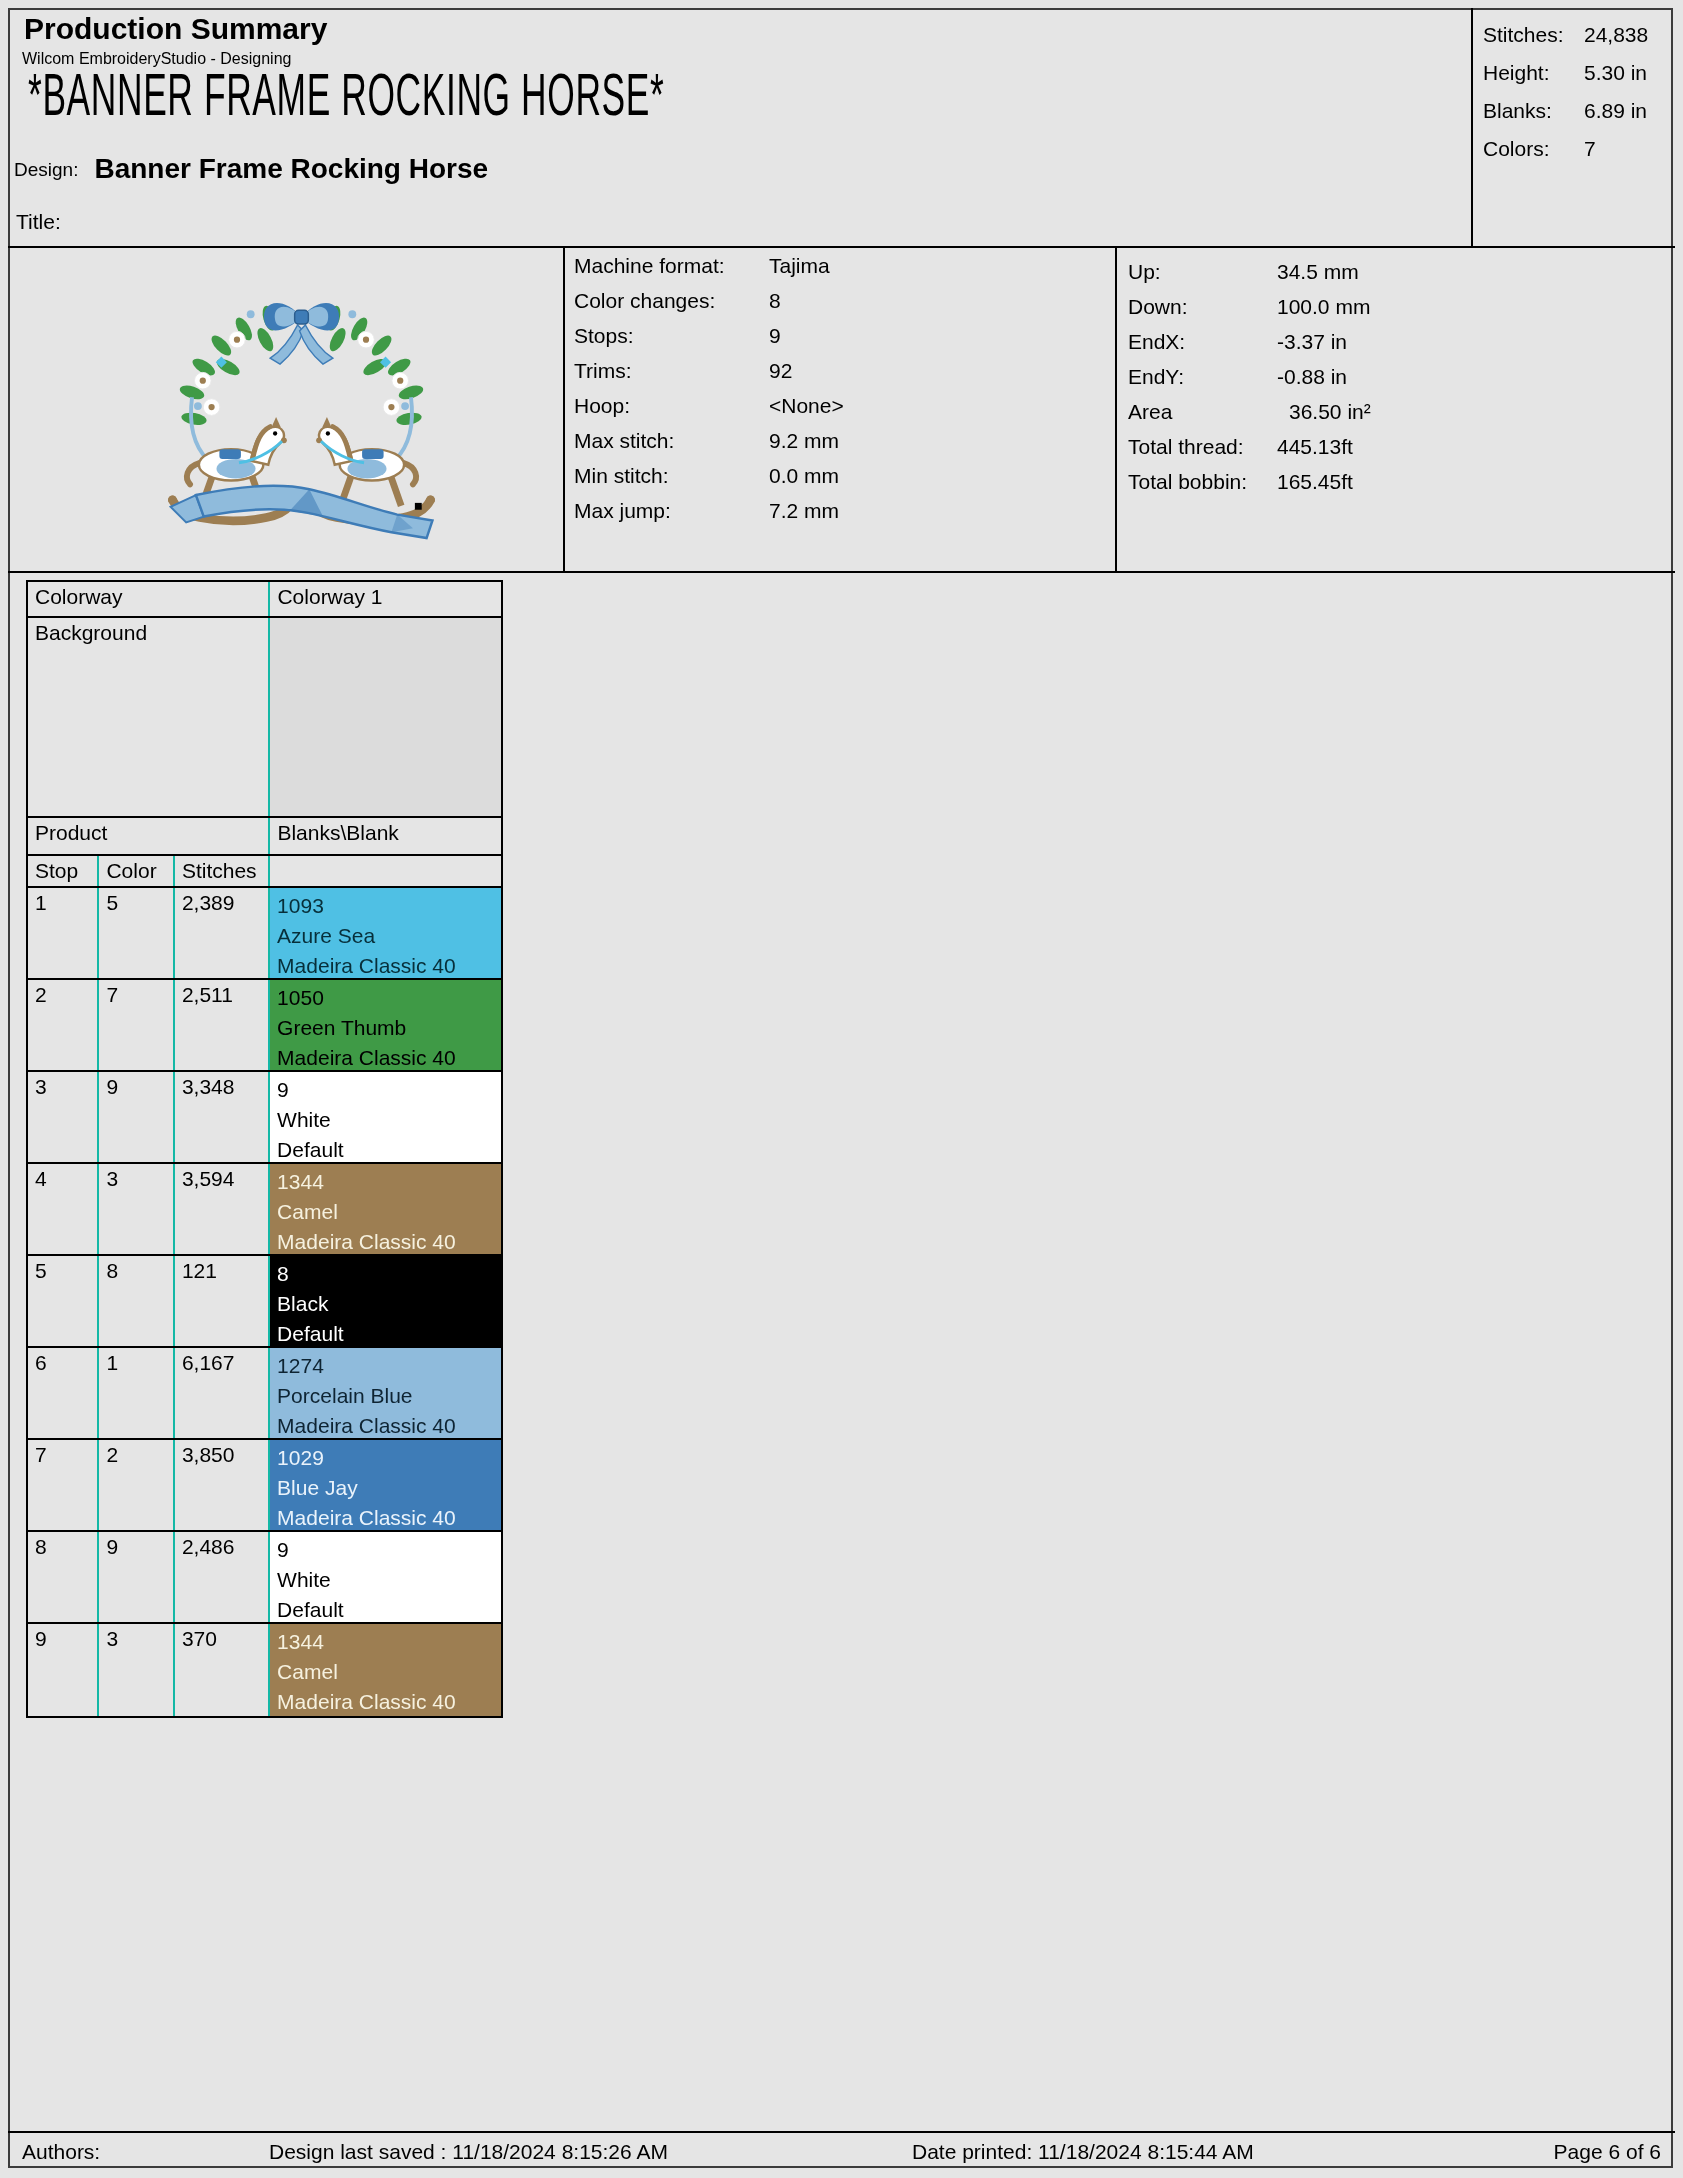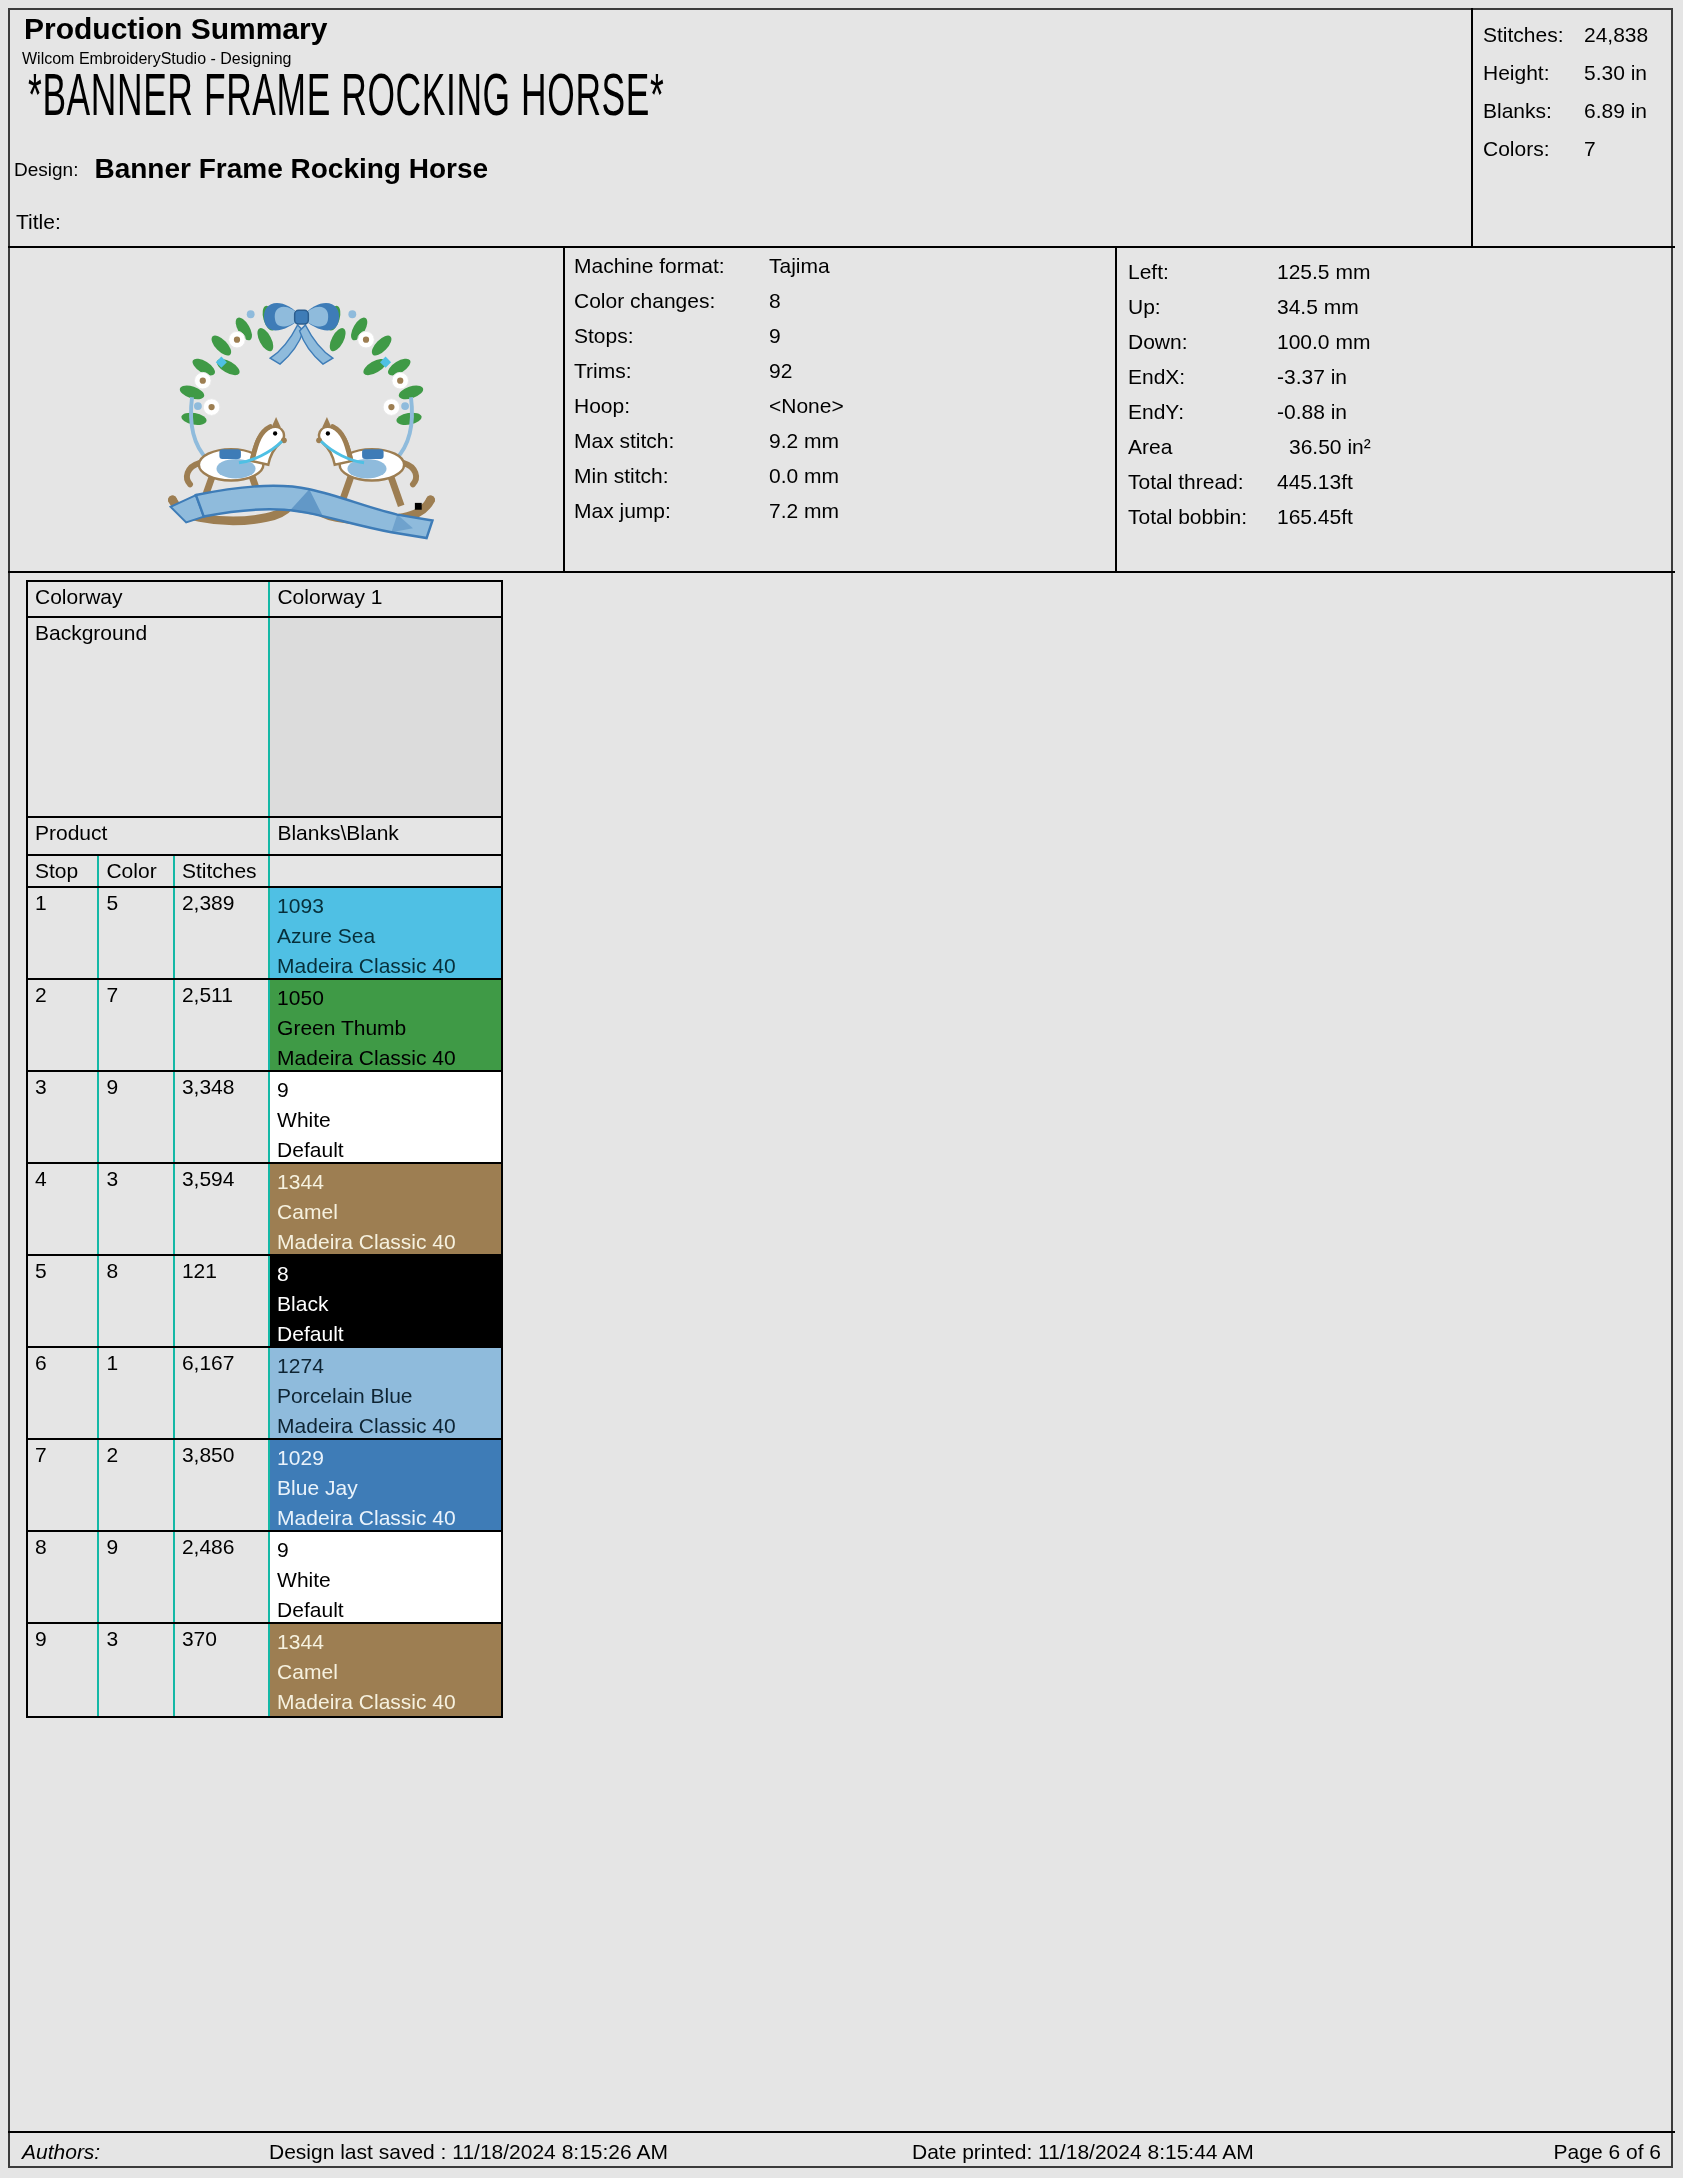--- a/index.html
+++ b/index.html
@@ -45,21 +45,21 @@
         font-size:21px;overflow:hidden;}
   .cw-cell:last-child{border-right:none;}
   .w247{width:245px;} .w235{width:233px;} .w73{width:72px;} .w77{width:76px;} .w97{width:96px;}
   .h36{height:36px;} .h202{height:200px;} .h38{height:38px;} .h32{height:32px;} .h93{height:92px;}
   .swatch-line{line-height:30px;white-space:nowrap;}
 
   
   .footer{position:absolute;left:8px;top:2131px;width:1667px;height:40px;
         border-top:2px solid #000;box-sizing:border-box;font-size:21px;}
   .footer span{position:absolute;top:7px;white-space:nowrap;}
-  .f-authors{left:14px;font-style:italic;} .f-saved{left:261px;} .f-printed{left:904px;} .f-page{right:14px;}
+  .f-authors{left:14px;} .f-saved{left:261px;} .f-printed{left:904px;} .f-page{right:14px;}
 </style>
 </head>
 <body>
 
 <div class="page">
   <div class="page-frame"></div>
 
   <div class="header-block">
     <div class="report-title">Production Summary</div>
     <div class="app-line">Wilcom EmbroideryStudio - Designing</div>
@@ -178,21 +178,20 @@
         <div class="kv-row"><span class="kv-label">Machine format:</span><span class="kv-value">Tajima</span></div>
         <div class="kv-row"><span class="kv-label">Color changes:</span><span class="kv-value">8</span></div>
         <div class="kv-row"><span class="kv-label">Stops:</span><span class="kv-value">9</span></div>
         <div class="kv-row"><span class="kv-label">Trims:</span><span class="kv-value">92</span></div>
         <div class="kv-row"><span class="kv-label">Hoop:</span><span class="kv-value">&lt;None&gt;</span></div>
         <div class="kv-row"><span class="kv-label">Max stitch:</span><span class="kv-value">9.2 mm</span></div>
         <div class="kv-row"><span class="kv-label">Min stitch:</span><span class="kv-value">0.0 mm</span></div>
         <div class="kv-row"><span class="kv-label">Max jump:</span><span class="kv-value">7.2 mm</span></div>
       </div>
     <div class="extents-cell">
-        <div class="kv-row"><span class="kv-label">Left:</span><span class="kv-value">125.5 mm</span></div>
         <div class="kv-row"><span class="kv-label">Up:</span><span class="kv-value">34.5 mm</span></div>
         <div class="kv-row"><span class="kv-label">Down:</span><span class="kv-value">100.0 mm</span></div>
         <div class="kv-row"><span class="kv-label">EndX:</span><span class="kv-value">-3.37 in</span></div>
         <div class="kv-row"><span class="kv-label">EndY:</span><span class="kv-value">-0.88 in</span></div>
         <div class="kv-row"><span class="kv-label">Area</span><span class="kv-value indent">36.50 in²</span></div>
         <div class="kv-row"><span class="kv-label">Total thread:</span><span class="kv-value">445.13ft</span></div>
         <div class="kv-row"><span class="kv-label">Total bobbin:</span><span class="kv-value">165.45ft</span></div>
       </div>
   </div>
 

